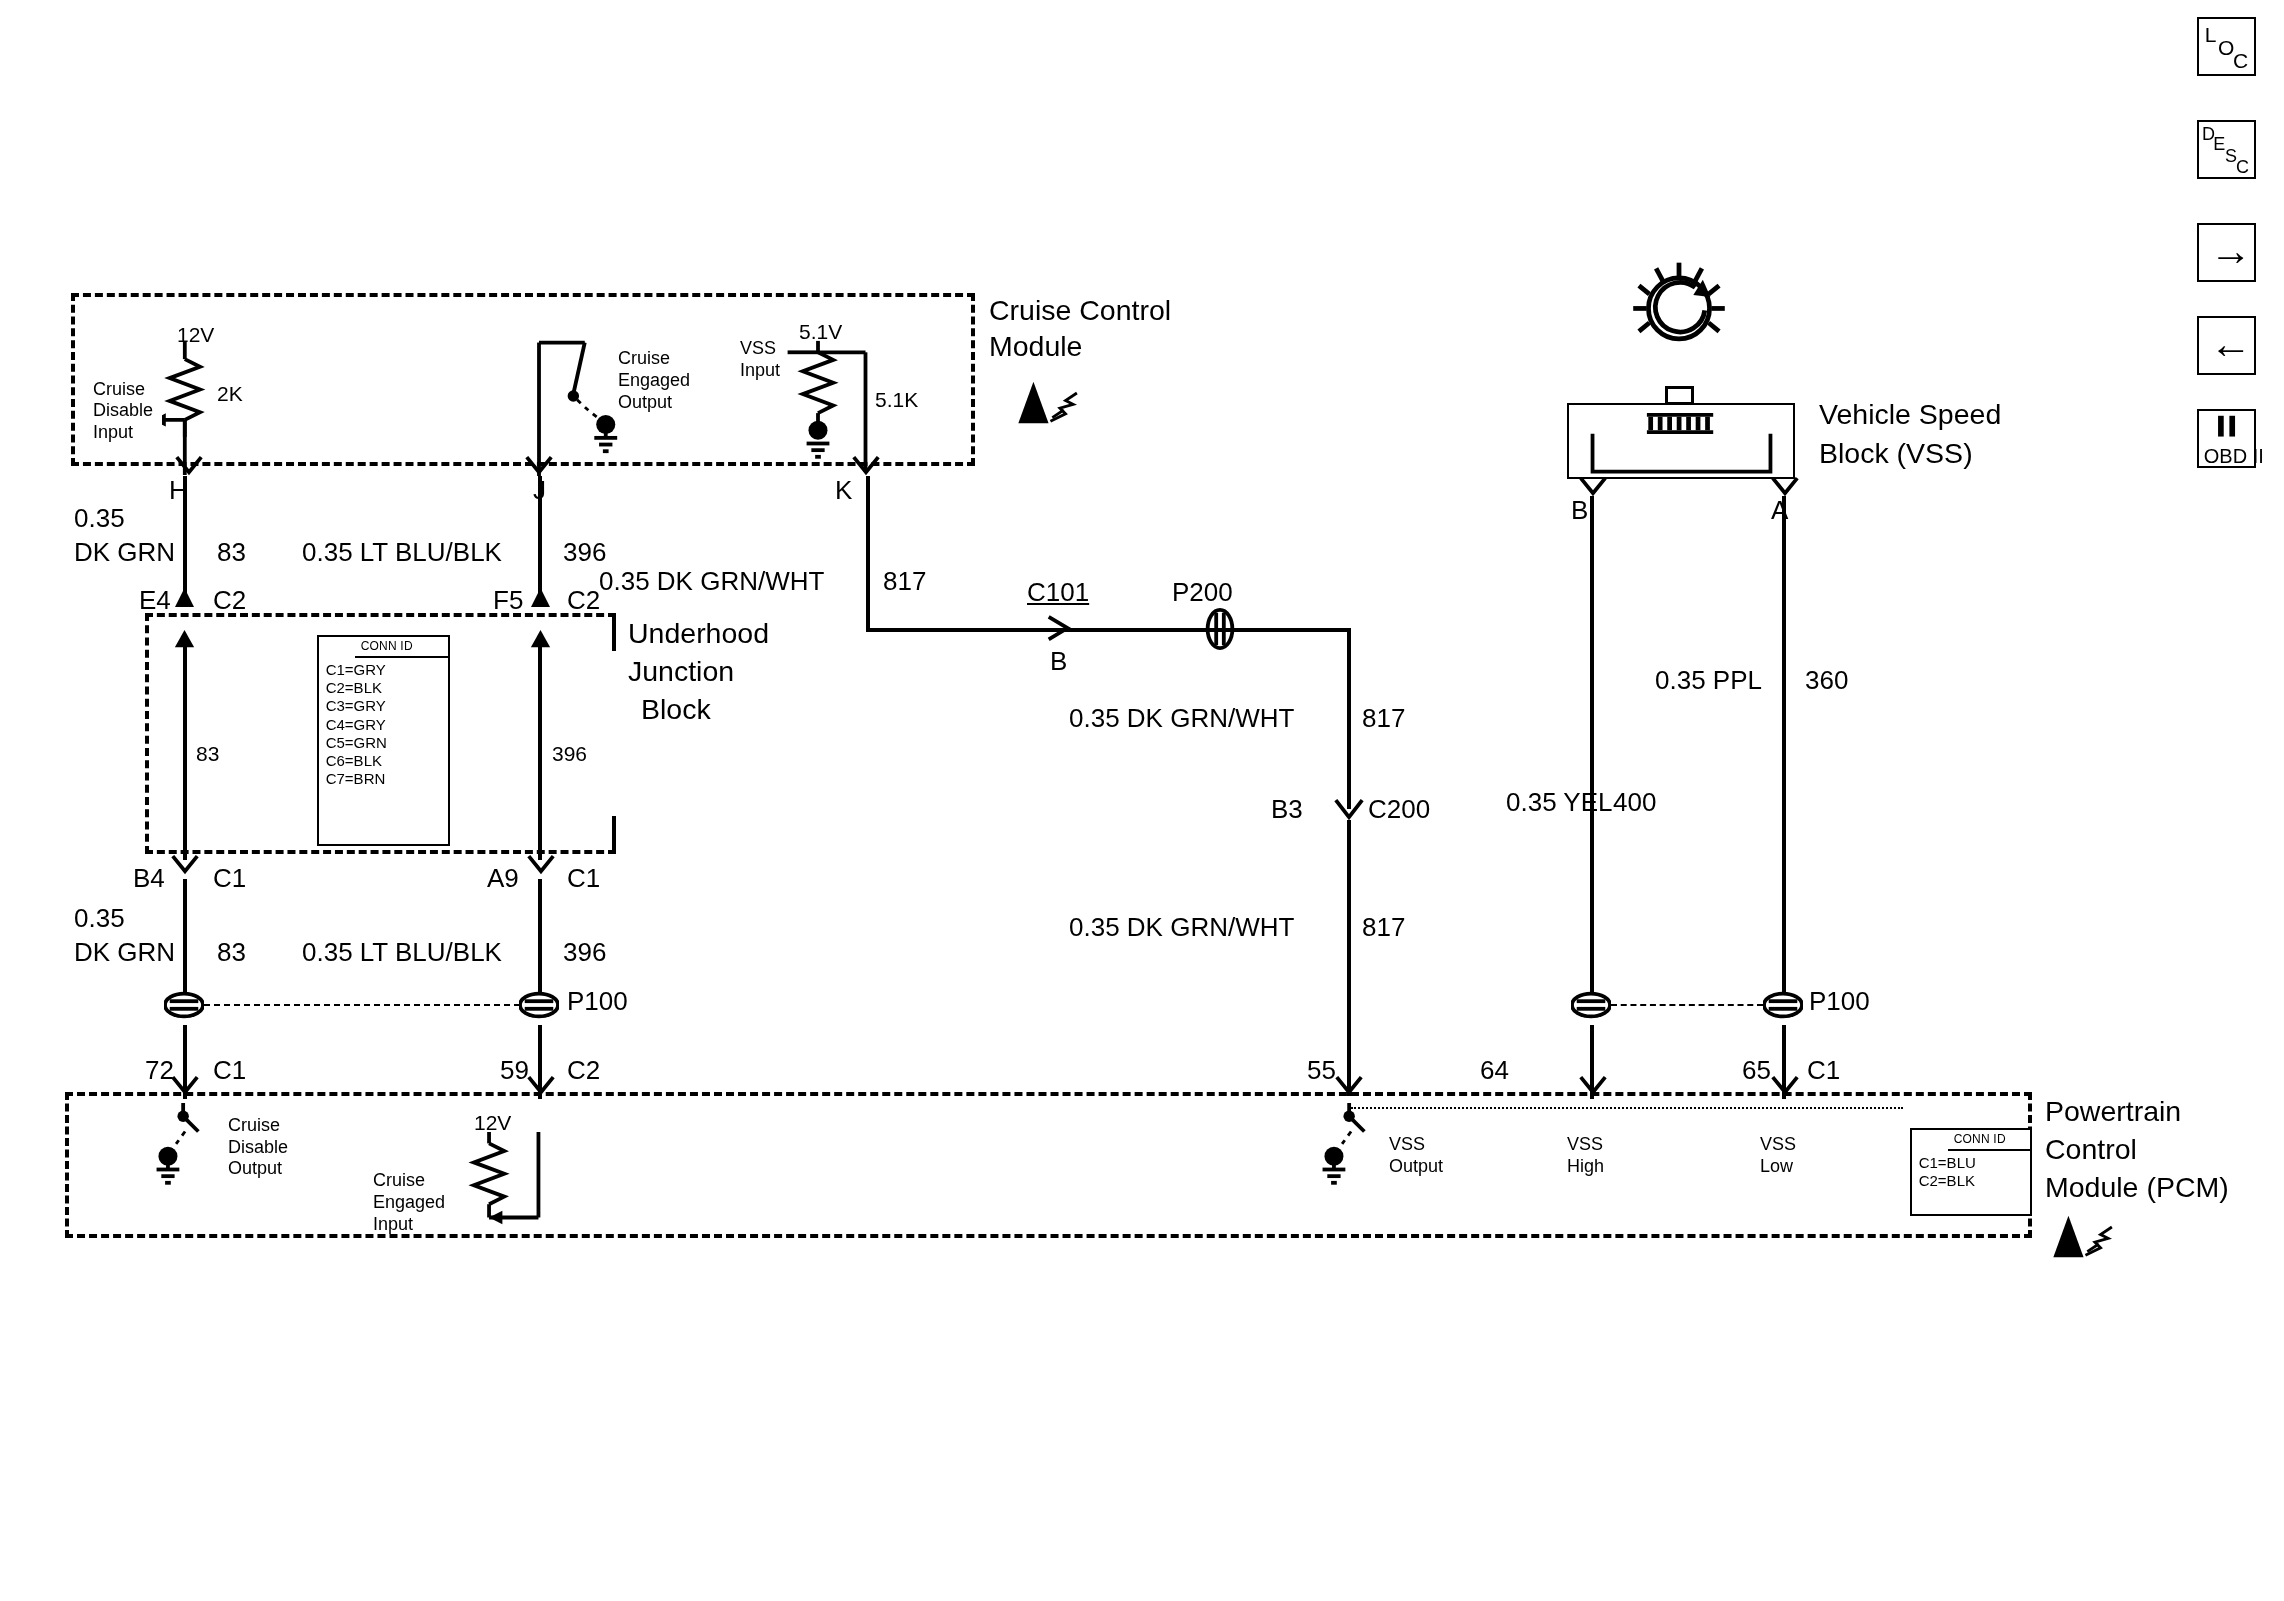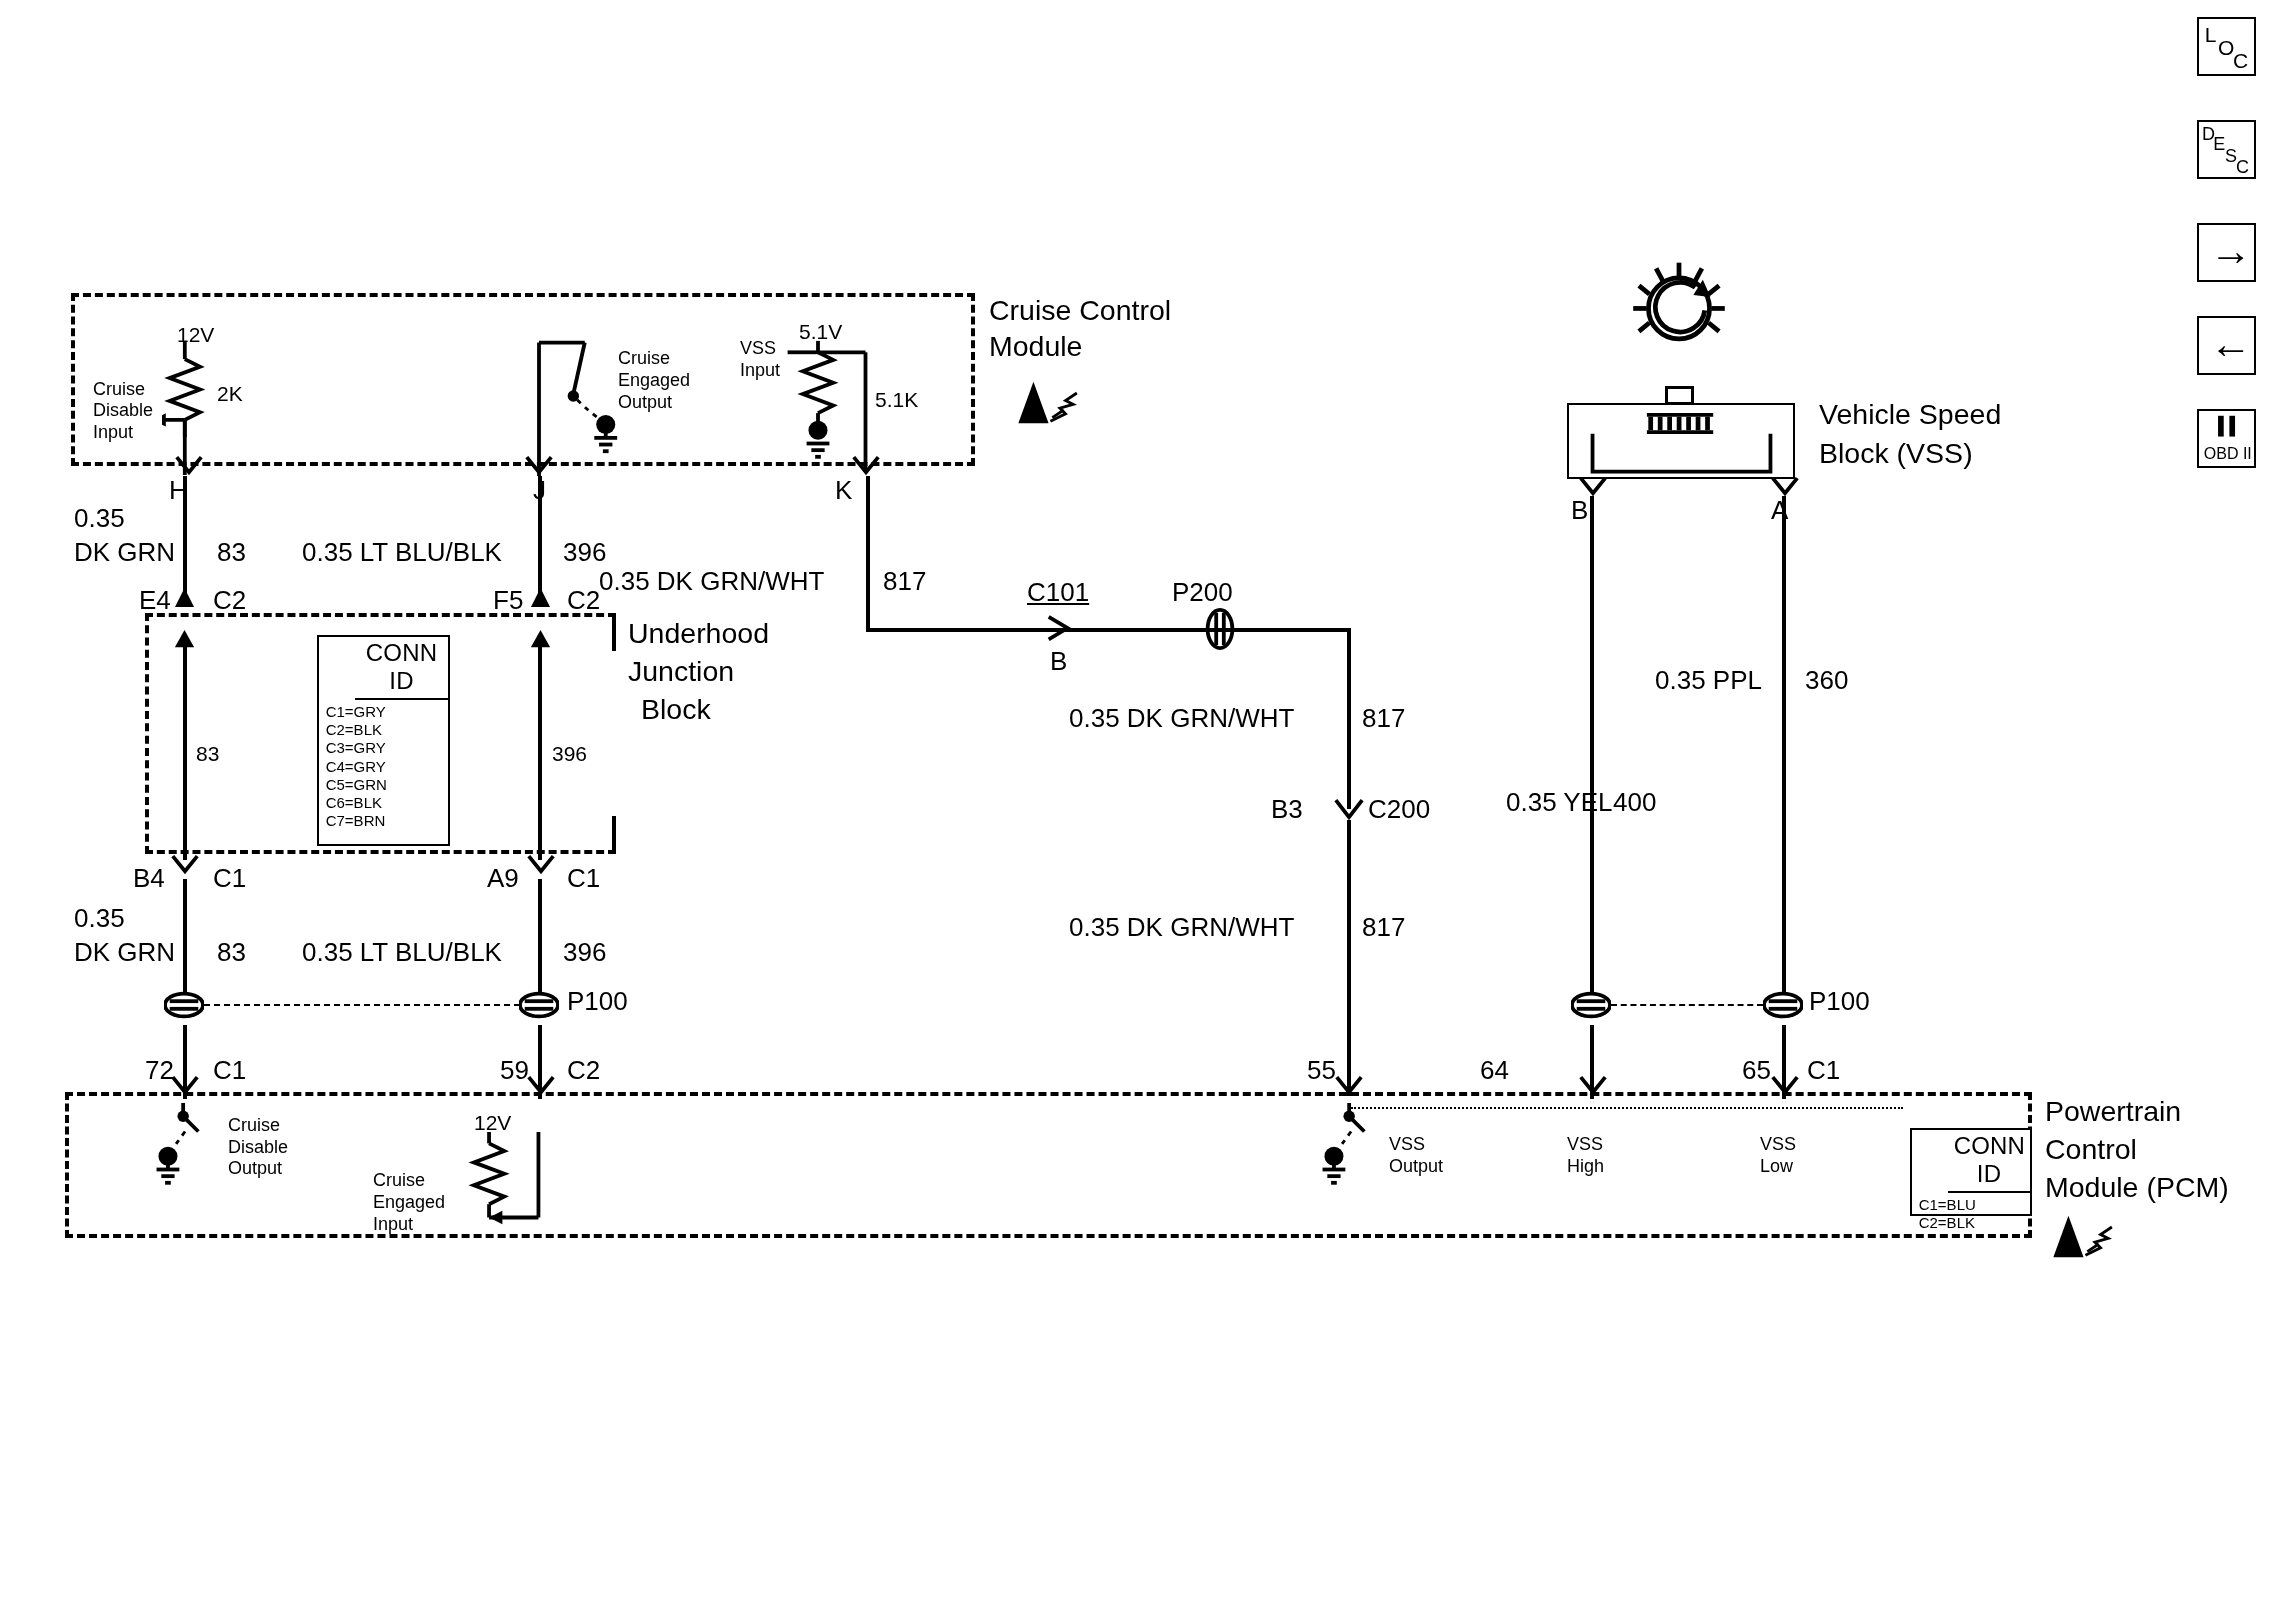--- a/index.html
+++ b/index.html
@@ -44,22 +44,21 @@
     background: #fff;
   }
   .connid {
     position: absolute;
     border: 2.9px solid #000;
     background: #fff;
     box-sizing: border-box;
     padding: 0;
   }
   .connid .hdr {
-    font-size: 24px;
-    text-align: center;
+    font-size: 12px;
     border-bottom: 2.9px solid #000;
     padding: 1.9px 5.7px 2.9px 5.7px;
     letter-spacing: 0.2px;
     margin-left: 36px;
   }
   .connid .rows {
     padding: 2.9px 6.7px 3.8px 6.7px;
     font-size: 15px;
     line-height: 1.22;
   }
@@ -112,21 +111,21 @@
   <div class="nav-btn" style="left:2197px; top:316px; width:59px; height:59px;">
     <span class="txt" style="left:10.5px; top:1.9px; font-size:42px; font-weight:bold;">←</span>
   </div>
 
   <div class="nav-btn" style="left:2197px; top:409px; width:59px; height:59px; flex-direction:column;">
     <div style="position:relative;width:100%;height:100%;">
       <svg width="57" height="34" viewBox="0 0 60 36" style="position:absolute;left:0;top:1px;">
         <rect x="20" y="4" width="6" height="22" fill="#000"></rect>
         <rect x="32" y="4" width="6" height="22" fill="#000"></rect>
       </svg>
-      <span class="txt" style="left:4.8px; top:34px; font-size:16px;">OBD II</span>
+      <span class="txt" style="left:4.8px; top:34px; font-size:20px;">OBD II</span>
     </div>
   </div>
 
   <div class="dashbox" style="left:71px; top:293px; width:904px; height:173px;"></div>
 
   <span class="txt lbl-xl" style="left:989px; top:295px;">Cruise Control</span>
   <span class="txt lbl-xl" style="left:989px; top:331px;">Module</span>
 
   <svg class="abs" style="left:1016px; top:376px;" width="67" height="51" viewBox="0 0 70 54">
     <polygon points="2,50 34,50 18,6" fill="#000"></polygon>

